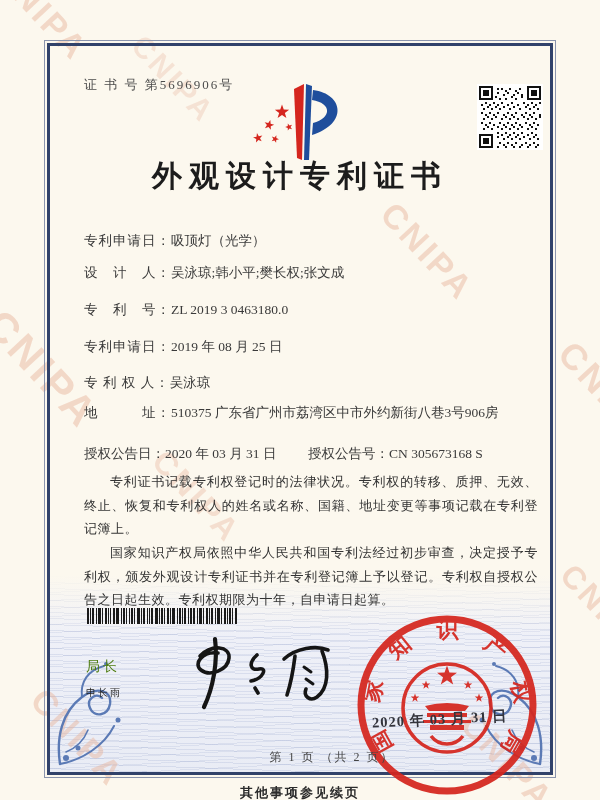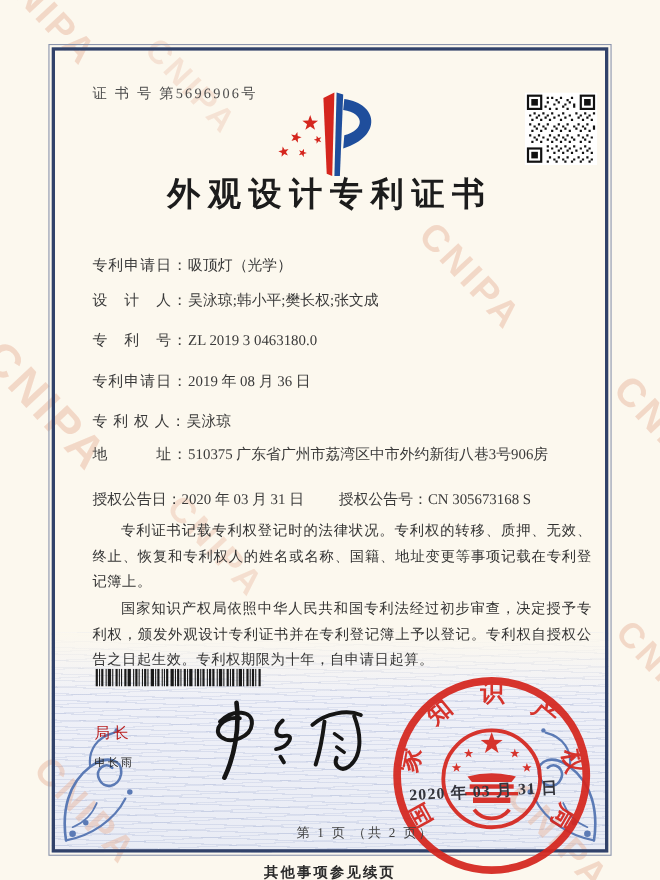--- a/index.html
+++ b/index.html
@@ -38,21 +38,21 @@
 
   .field{left:84px;width:460px;font-size:13.5px;color:#3a3a3a;white-space:nowrap;}
   .field .lbl{letter-spacing:1px;}
   .grant-row{left:84px;top:445px;width:460px;font-size:13.5px;color:#3a3a3a;display:flex;}
   .grant-row .pair1{width:224px;}
 
   .paras{left:84px;top:470px;width:454px;font-size:13px;line-height:1.82;color:#333;
          text-align:justify;}
   .paras p{margin:0;text-indent:2em;letter-spacing:.5px;}
 
-  .director-title{left:86px;top:658px;font-size:14px;color:#b91c1c;letter-spacing:3px;
+  .director-title{left:86px;top:658px;font-size:14px;color:#4d7c0f;letter-spacing:3px;
          font-family:"Liberation Sans","DejaVu Sans",sans-serif;}
   .director-name{left:86px;top:686px;font-size:10px;color:#222;letter-spacing:2px;
          font-family:"Liberation Sans","DejaVu Sans",sans-serif;}
 
   .seal-wrap{left:352px;top:610px;width:190px;height:190px;}
   .seal-date{left:372px;top:710px;font-size:14.5px;font-weight:bold;color:#33343c;
          letter-spacing:1px;transform:rotate(-3deg);}
 
   .page-info{left:44px;top:749px;width:576px;text-align:center;font-size:12px;color:#444;
          letter-spacing:2px;}
@@ -178,21 +178,21 @@
     <div class="abs field" style="top:232px;">
       <span class="lbl">专利申请日：</span><span>吸顶灯（光学）</span>
     </div>
     <div class="abs field" style="top:264px;">
       <span class="lbl">设　计　人：</span><span>吴泳琼;韩小平;樊长权;张文成</span>
     </div>
     <div class="abs field" style="top:301px;">
       <span class="lbl">专　利　号：</span><span>ZL 2019 3 0463180.0</span>
     </div>
     <div class="abs field" style="top:338px;">
-      <span class="lbl">专利申请日：</span><span>2019 年 08 月 36 日</span>
+      <span class="lbl">专利申请日：</span><span>2019 年 08 月 25 日</span>
     </div>
     <div class="abs field" style="top:374px;">
       <span class="lbl">专 利 权 人：</span><span>吴泳琼</span>
     </div>
     <div class="abs field" style="top:404px;">
       <span class="lbl">地　　　址：</span><span>510375 广东省广州市荔湾区中市外约新街八巷3号906房</span>
     </div>
 
     <div class="abs grant-row">
       <span class="pair1"><span>授权公告日：</span><span>2020 年 03 月 31 日</span></span>

